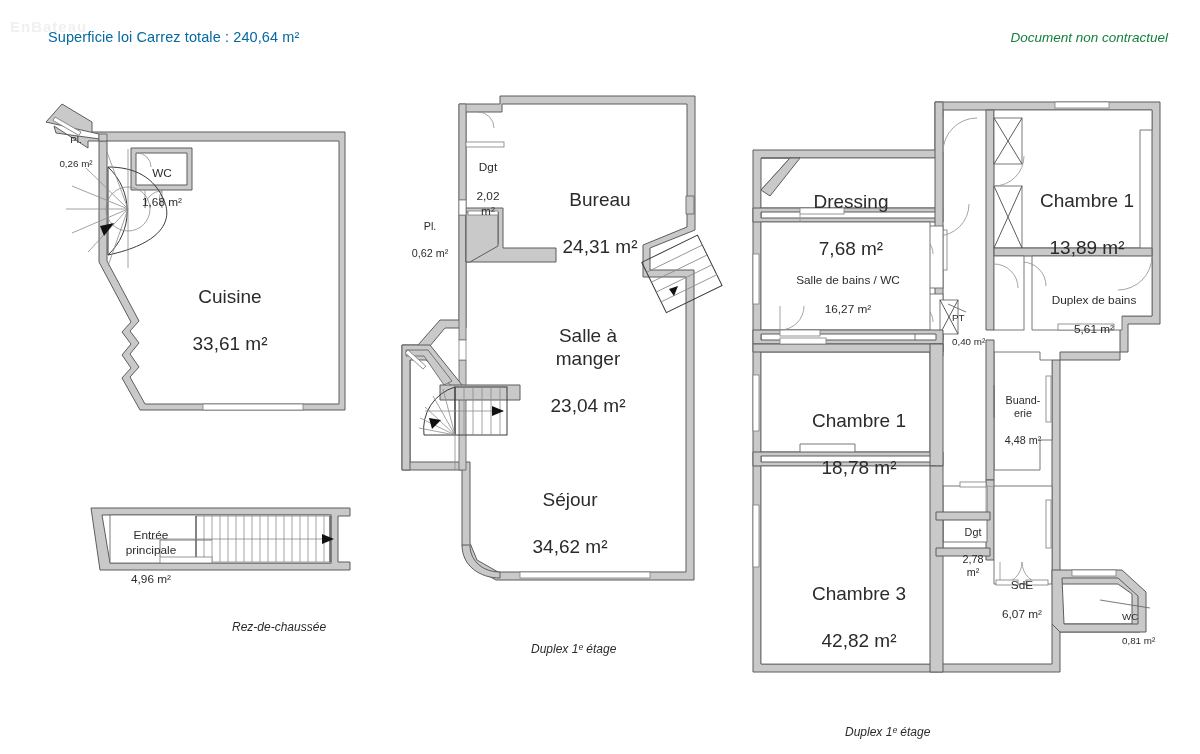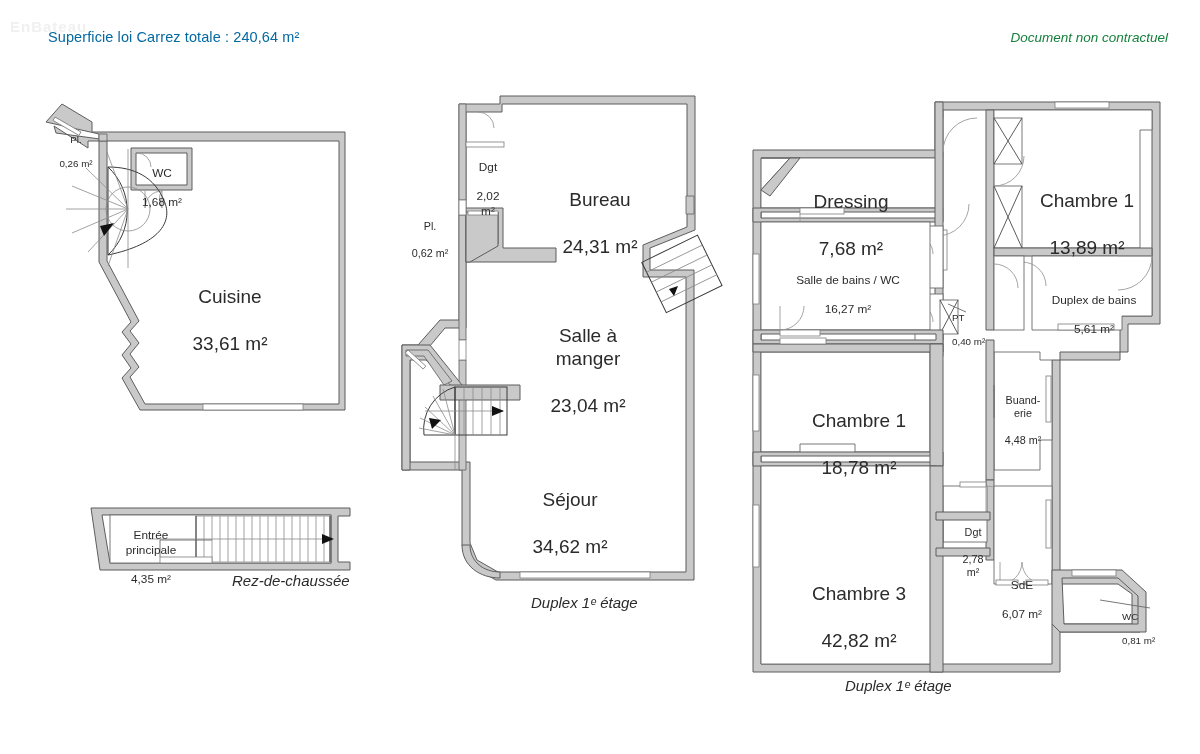--- a/index.html
+++ b/index.html
@@ -21,21 +21,21 @@
     font-size:13.5px;font-style:italic;color:#15803d;white-space:nowrap;
   }
   .watermark{
     position:absolute;left:10px;top:18px;
     font-size:15px;font-weight:700;letter-spacing:1px;
     color:#f0f0f0;user-select:none;white-space:nowrap;
   }
 
   
   .caption{
-    position:absolute;font-size:15px;font-style:italic;color:#2b2b2b;white-space:nowrap;
+    position:absolute;font-size:12px;font-style:italic;color:#2b2b2b;white-space:nowrap;margin-top:48px;
   }
 
   
   svg.plan{position:absolute;left:0;top:0;width:1200px;height:754px;overflow:visible;}
   .wall{fill:#c9c9c9;stroke:#5d5d5d;stroke-width:1;stroke-linejoin:miter;}
   .wall-thin{fill:#c9c9c9;stroke:#6a6a6a;stroke-width:.9;}
   .room{fill:#ffffff;stroke:#6a6a6a;stroke-width:.9;}
   .door{fill:none;stroke:#9a9a9a;stroke-width:.9;}
   .step{fill:none;stroke:#8a8a8a;stroke-width:.8;}
   .stepdark{fill:none;stroke:#3a3a3a;stroke-width:1;}
@@ -333,21 +333,21 @@
     <span class="n">WC</span>
     <span class="a">1,68 m²</span>
   </div>
   <div class="lbl s13" style="left:175px;top:262px;width:110px;">
     <span class="n">Cuisine</span>
     <span class="a">33,61 m²</span>
   </div>
   <div class="lbl s12" style="left:108px;top:514px;width:86px;">
     <span class="n">Entrée
 principale</span>
-    <span class="a">4,35 m²</span>
+    <span class="a">4,96 m²</span>
   </div>
   <div class="caption" style="left:232px;top:572px;">Rez-de-chaussée</div>
 
   <div class="lbl s12" style="left:466px;top:146px;width:44px;">
     <span class="n">Dgt</span>
     <span class="a">2,02
 m²</span>
   </div>
   <div class="lbl s11" style="left:398px;top:207px;width:64px;text-align:center;">
     <span class="n">Pl.</span>

